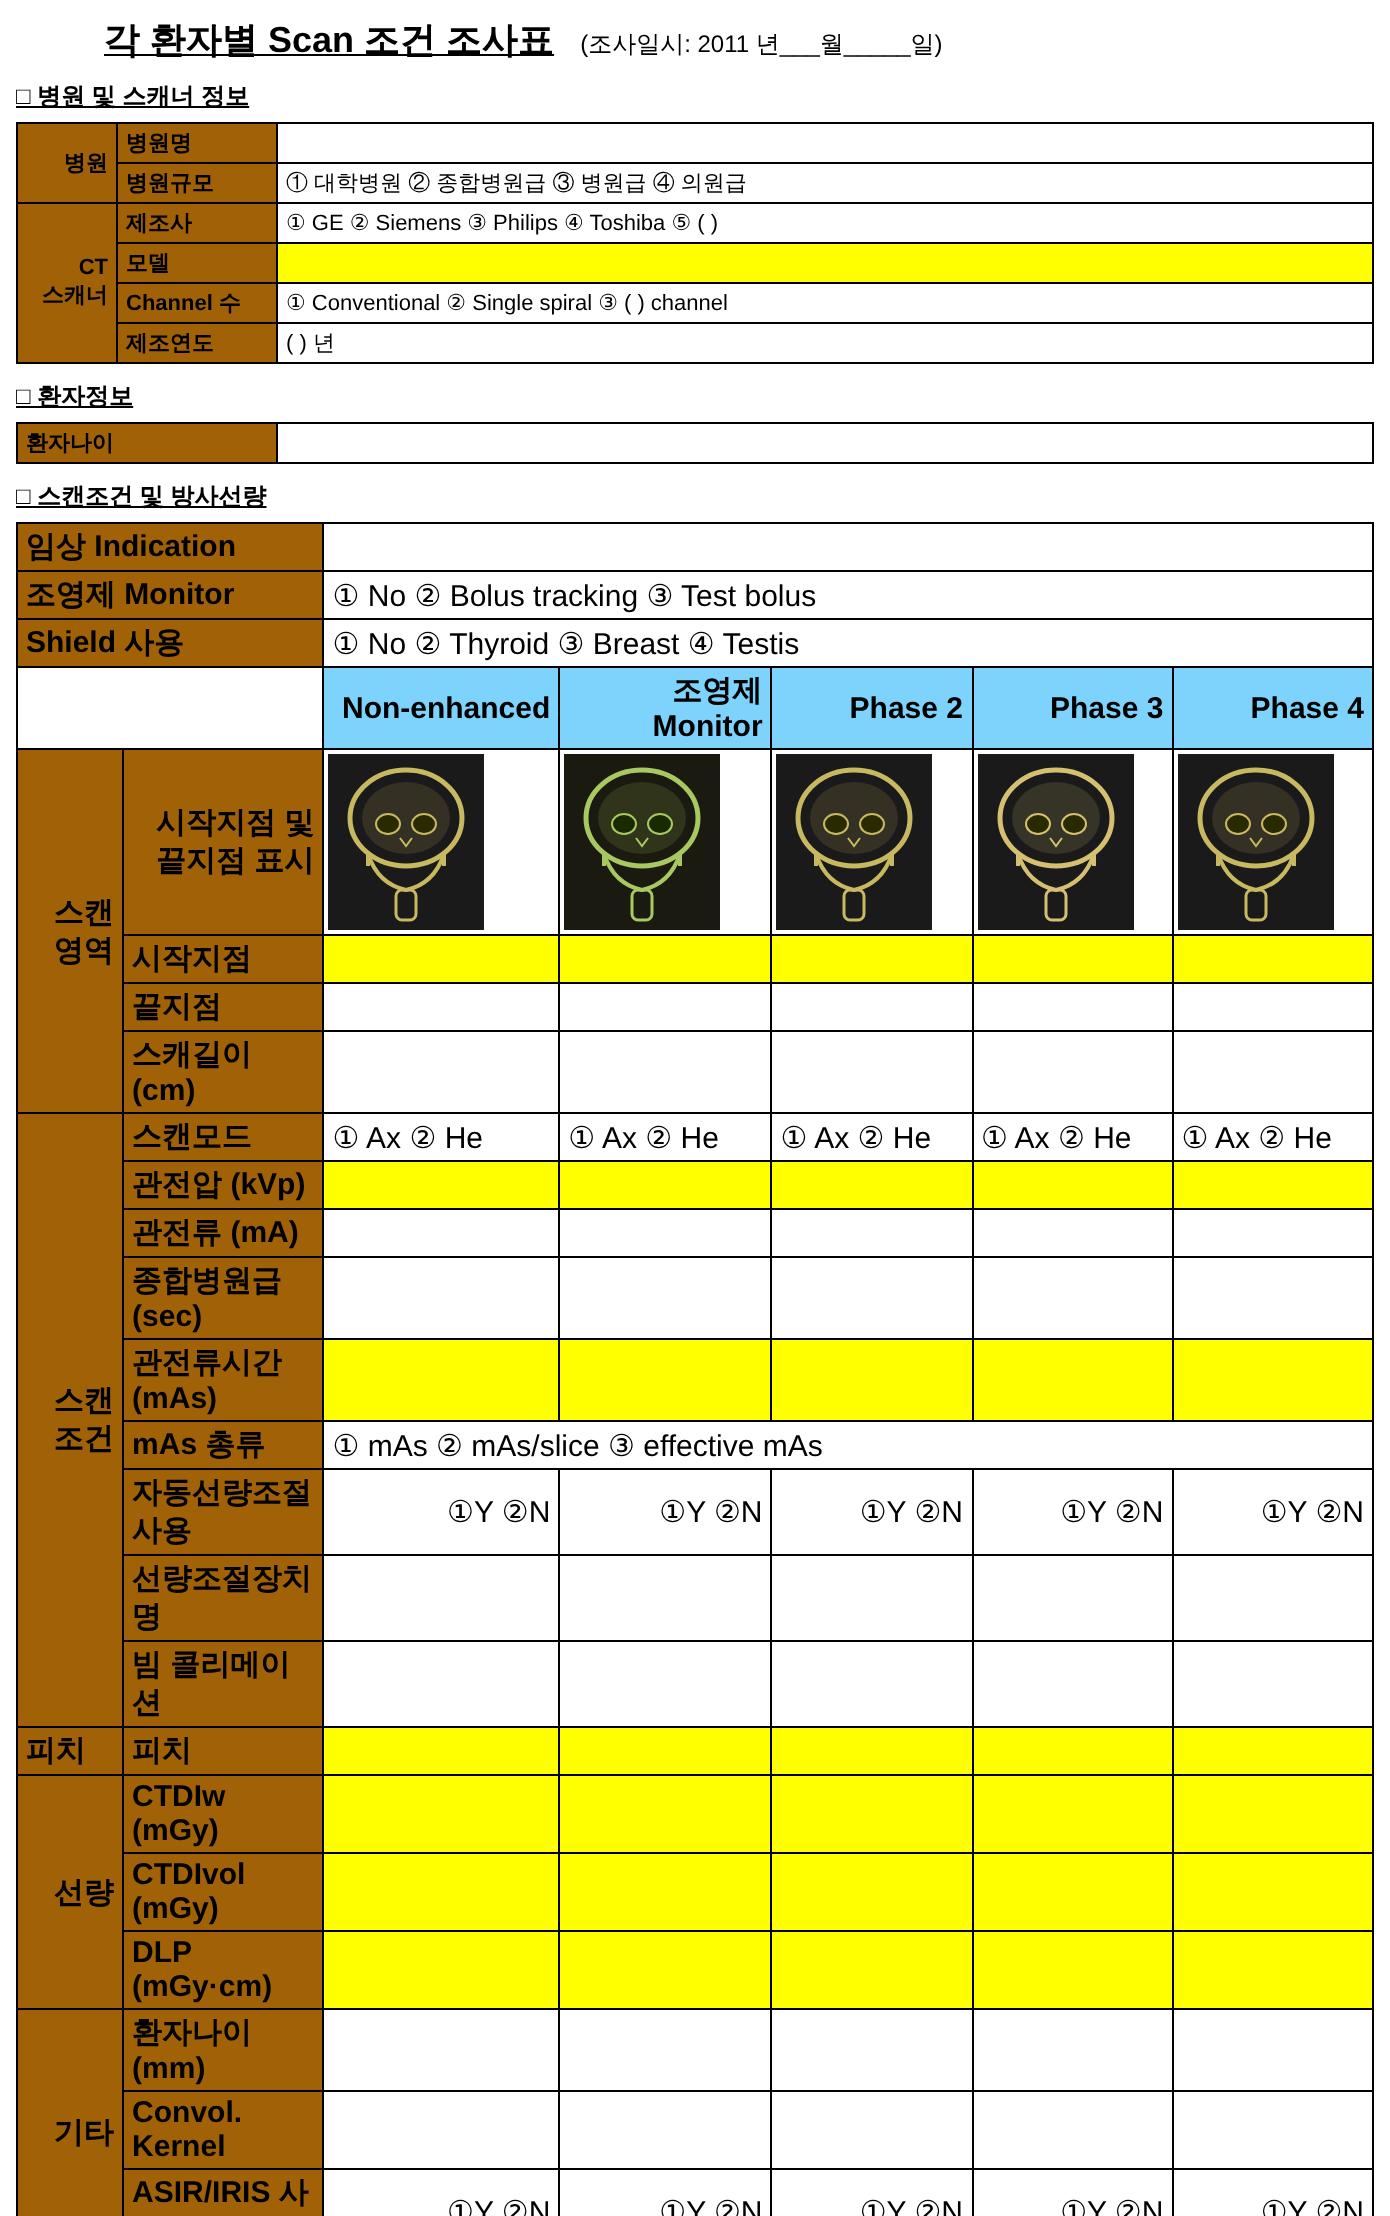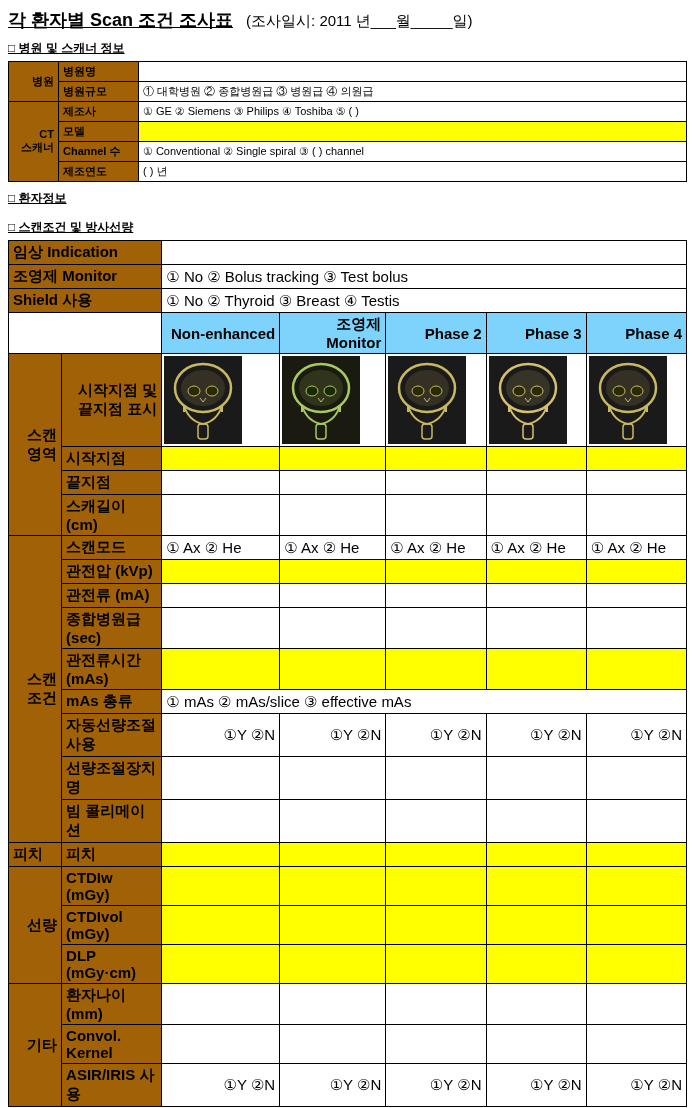--- a/index.html
+++ b/index.html
@@ -1,19 +1,19 @@
 <!DOCTYPE html>
 <html><head>
   <meta charset="utf-8">
   <style>
     * { box-sizing: border-box; margin: 0; padding: 0; }
     body { font-family: 'Malgun Gothic', '맑은 고딕', Arial, sans-serif; font-size: 11px; background: #fff; padding: 8px; width: 695px; }
     
-    .page-title { font-size: 18px; font-weight: bold; text-decoration: underline; display: inline; }
-    .title-note { font-size: 15px; margin-left: 10px; }
+    .page-title { font-size: 18px; font-weight: bold; text-decoration: underline; display: inline; margin-left: 44px; }
+    .title-note { font-size: 12px; margin-left: 10px; }
     .title-row { margin-bottom: 8px; }
     
     .section-header { display: flex; align-items: center; margin: 8px 0 4px 0; font-size: 12px; font-weight: bold; text-decoration: underline; }
     
     table { border-collapse: collapse; width: 100%; margin-bottom: 6px; }
     td, th { border: 1px solid #000; padding: 2px 4px; vertical-align: middle; }
     .bg-yellow { background-color: #FFFF00; }
     .bg-white { background-color: #fff; }
     
     .cell-label { background-color: #a16207; font-weight: bold; }
@@ -82,20 +82,24 @@
 <div class="section-header">
   <span>□ 환자정보</span>
 </div>
 
 <table>
   <colgroup>
     <col style="width:130px">
     <col>
   </colgroup>
   <tbody>
+      <tr>
+    <td class="cell-label">환자나이</td>
+    <td class="bg-white"></td>
+  </tr>
 </tbody>
   </table>
 
 <div class="section-header">
   <span>□ 스캔조건 및 방사선량</span>
 </div>
 
 <table style="font-size:15px;">
   <colgroup>
     <col style="width:45px">

